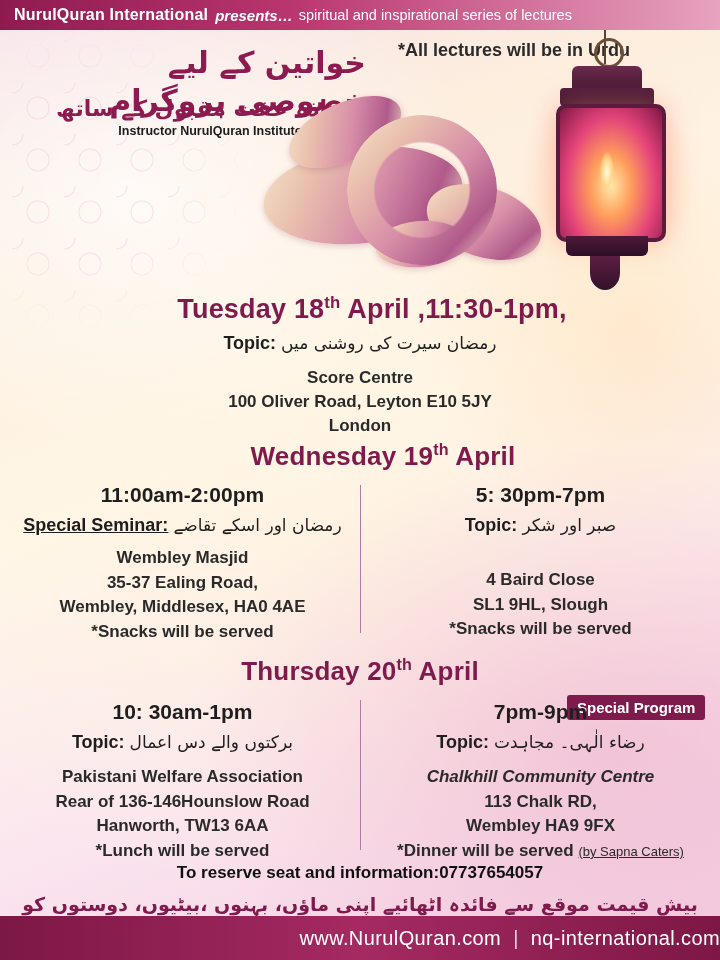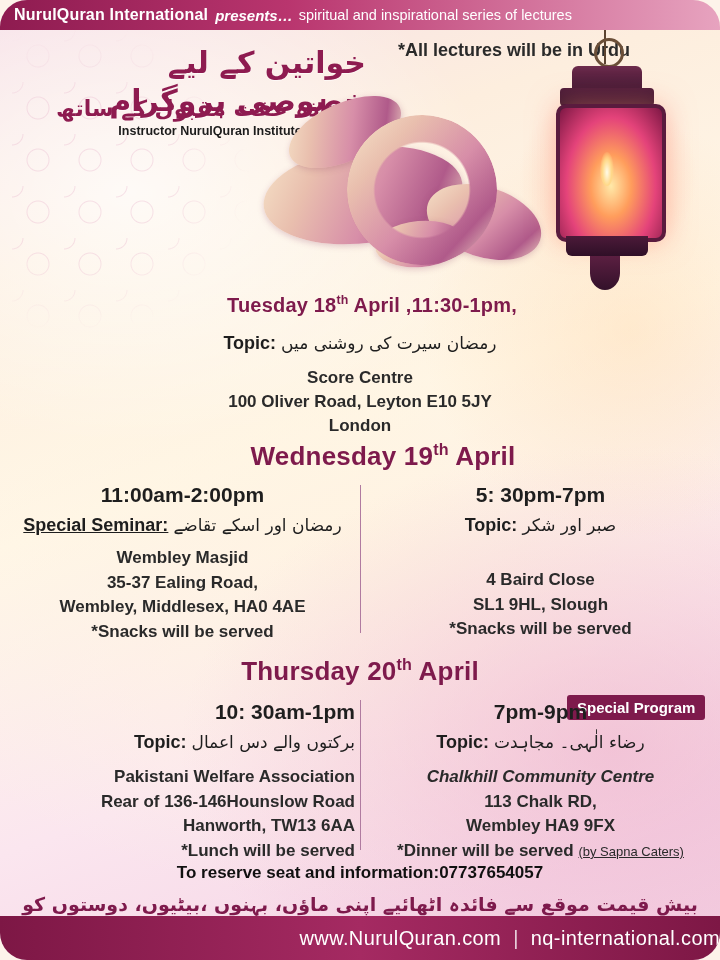--- a/index.html
+++ b/index.html
@@ -11,21 +11,20 @@
     position:relative;
   }
   .poster{
     position:absolute;inset:0;
     background:
       radial-gradient(ellipse 520px 360px at 18% 20%, rgba(255,255,255,0.75) 0%, rgba(255,255,255,0) 70%),
       radial-gradient(ellipse 600px 420px at 85% 78%, rgba(236,170,200,0.55) 0%, rgba(255,255,255,0) 72%),
       radial-gradient(ellipse 700px 500px at 50% 55%, rgba(255,244,225,0.85) 0%, rgba(255,255,255,0) 75%),
       linear-gradient(160deg,#f6dfe8 0%, #fdeede 22%, #fff7e8 45%, #fbe6ef 70%, #f3cfe2 100%);
     overflow:hidden;
-    border-radius:27px;
   }
   
   .trellis{
     position:absolute;left:-40px;top:30px;width:420px;height:360px;
     opacity:.5;
     background-image:
       radial-gradient(circle 13px at 0 0, rgba(255,255,255,0) 10px, rgba(233,182,205,.75) 11px, rgba(255,255,255,0) 12px),
       radial-gradient(circle 13px at 26px 26px, rgba(255,255,255,0) 10px, rgba(233,182,205,.75) 11px, rgba(255,255,255,0) 12px);
     background-size:52px 52px;
     -webkit-mask-image:radial-gradient(ellipse 220px 200px at 120px 150px, #000 40%, transparent 78%);
@@ -104,21 +103,21 @@
   .lantern .foot{position:absolute;left:58px;top:226px;width:30px;height:34px;
       background:linear-gradient(180deg,#5b1f41,#33112a);border-radius:0 0 50% 50%;}
   .lantern .glow{position:absolute;left:-14px;top:56px;width:180px;height:180px;border-radius:50%;
       background:radial-gradient(circle, rgba(255,170,130,.35) 0%, rgba(255,255,255,0) 70%);}
 
   
   .center{position:absolute;left:0;right:0;text-align:center;}
   .dayhead{
     color:#7e1a4c;font-weight:bold;letter-spacing:.2px;
   }
-  .d-main{font-size:20px;padding-left:24px;}
+  .d-main{font-size:27px;padding-left:24px;}
   .d-sub{font-size:26px;}
   .sup{font-size:.62em;vertical-align:super;}
   .topic{font-size:18px;color:#1e1e1e;}
   .topic .lbl{font-weight:bold;}
   .topic .ur{font-family:"DejaVu Sans",sans-serif;direction:rtl;font-size:17px;}
   .venue{font-size:17px;color:#2a2a2a;line-height:1.45;}
   .venue.b{font-weight:bold;}
   .time{font-size:21px;font-weight:bold;color:#1e1e1e;}
   .divider{
     position:absolute;width:1px;background:#b07ba0;
@@ -223,21 +222,21 @@
   </div>
 
   <div class="center dayhead d-sub" style="top:655px;">
     <span>Thursday 20</span><span class="sup">th</span><span> April</span>
   </div>
 
   <div class="badge" style="left:567px;top:695px;">Special Program</div>
 
   <div class="divider" style="left:360px;top:700px;height:150px;"></div>
 
-  <div style="position:absolute;left:10px;top:700px;width:345px;text-align:right;">
+  <div style="position:absolute;left:10px;top:700px;width:345px;text-align:center;">
     <div class="time">10: 30am-1pm</div>
     <div class="topic" style="margin-top:8px;">
       <span class="lbl">Topic:</span>
       <span class="ur">برکتوں والے دس اعمال</span>
     </div>
     <div class="venue b" style="margin-top:12px;">Pakistani Welfare Association</div>
     <div class="venue b">Rear of 136-146Hounslow Road</div>
     <div class="venue b">Hanworth, TW13 6AA</div>
     <div class="venue b">*Lunch will be served</div>
   </div>

